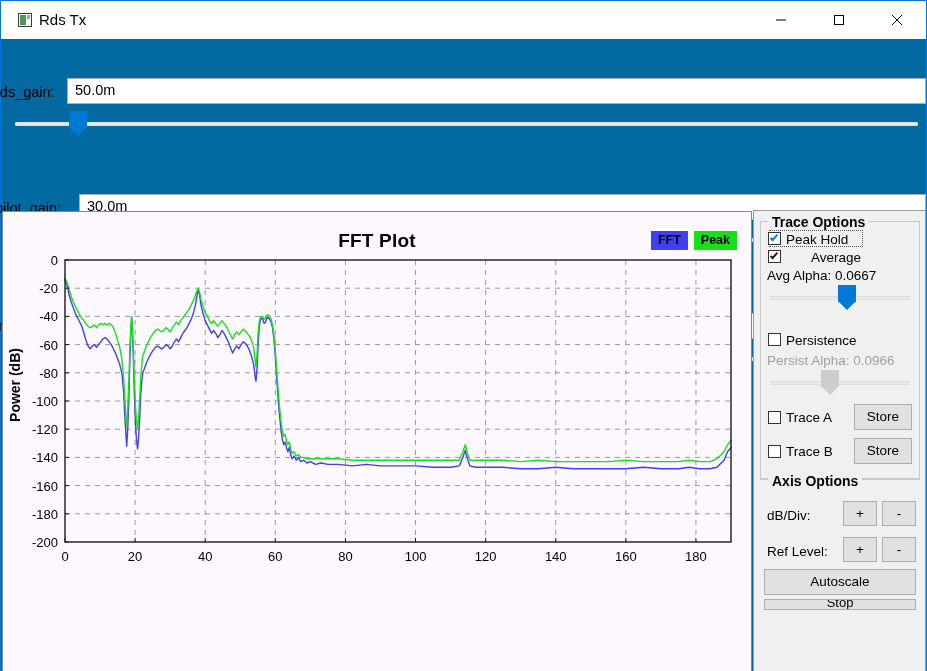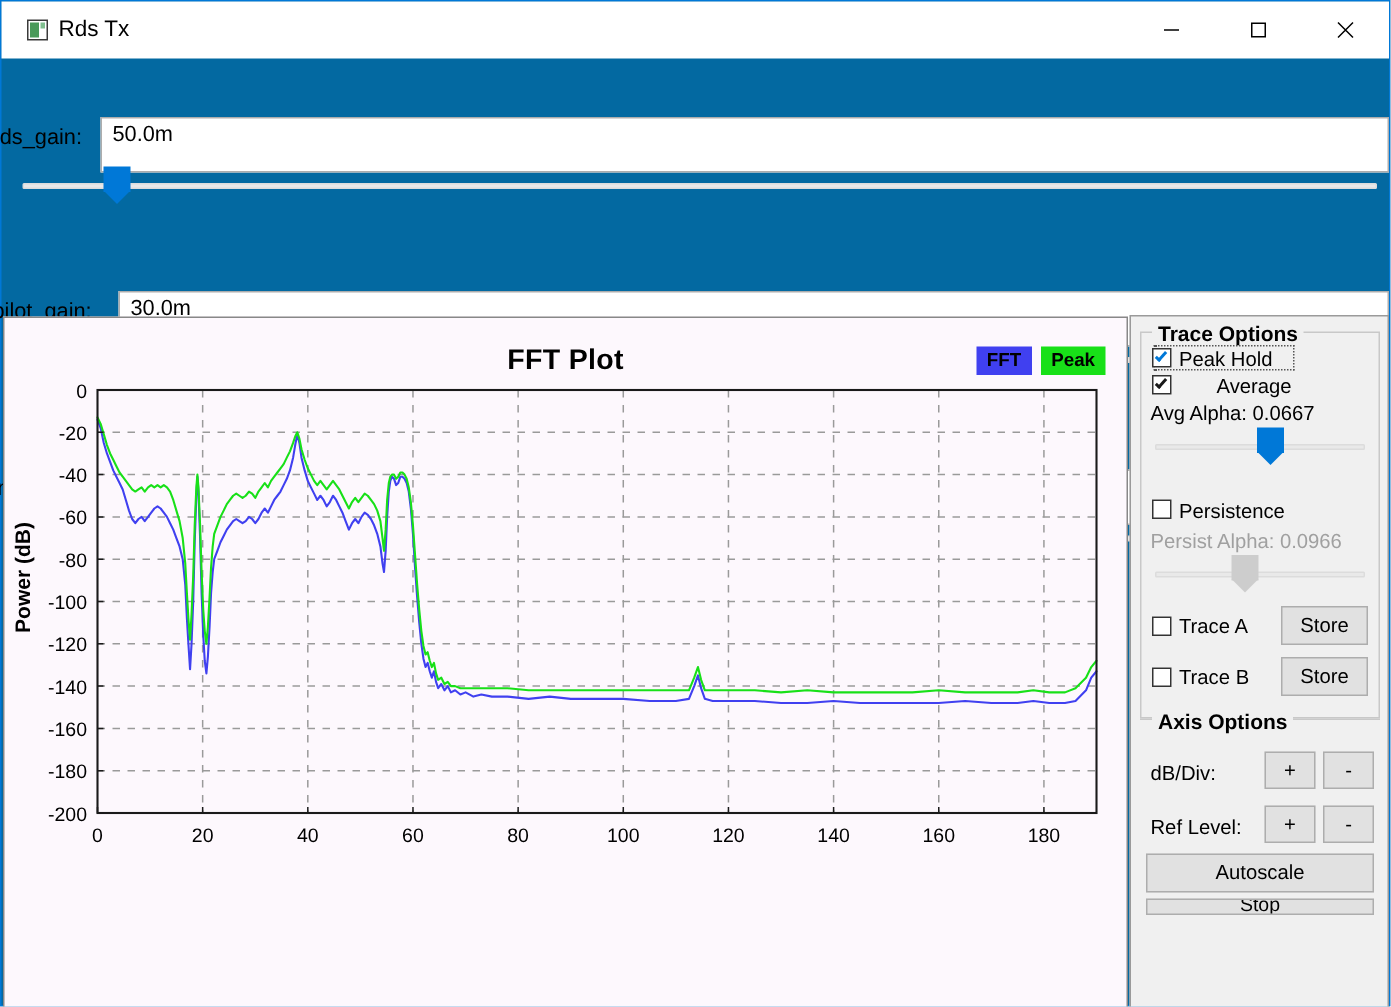--- a/index.html
+++ b/index.html
@@ -20,21 +20,21 @@
   .tb-icon .g1{position:absolute;left:2px;top:2px;width:6px;height:10px;background:#4a9a5a;}
   .tb-icon .g2{position:absolute;left:9px;top:2px;width:3px;height:4px;background:#7fbf8f;}
   .tb-title{position:absolute;left:38px;top:10px;font-size:15px;color:#000;}
   .tb-btn{position:absolute;top:0;width:46px;height:38px;cursor:default;}
   .tb-min{left:757px;} .tb-max{left:815px;} .tb-close{left:873px;}
   .tb-btn svg{position:absolute;left:50%;top:50%;transform:translate(-50%,-50%);}
 
   
   .prow{position:absolute;left:0;width:925px;}
   .plabel{position:absolute;font-size:14.5px;color:#000;white-space:nowrap;}
-  .pfield{position:absolute;box-sizing:border-box;height:37px;border:1px solid #adadad;
+  .pfield{position:absolute;box-sizing:border-box;height:26px;border:1px solid #adadad;
       background:#fff;font-size:14.5px;color:#000;padding:3px 6px 0 7px;overflow:hidden;
       white-space:nowrap;}
   .strack{position:absolute;height:4px;background:#e9e9e9;border:1px solid #dcdcdc;
       box-sizing:border-box;border-radius:1px;}
   .shandle{position:absolute;width:18px;height:26px;}
   .shandle .body{position:absolute;left:0;top:0;width:18px;height:17px;}
   .shandle .tip{position:absolute;left:0;top:16px;width:0;height:0;
       border-left:9px solid transparent;border-right:9px solid transparent;}
   .sh-blue .body{background:#0078d7;} .sh-blue .tip{border-top:9px solid #0078d7;}
   .sh-grey .body{background:#cdcdcd;} .sh-grey .tip{border-top:9px solid #cdcdcd;}

